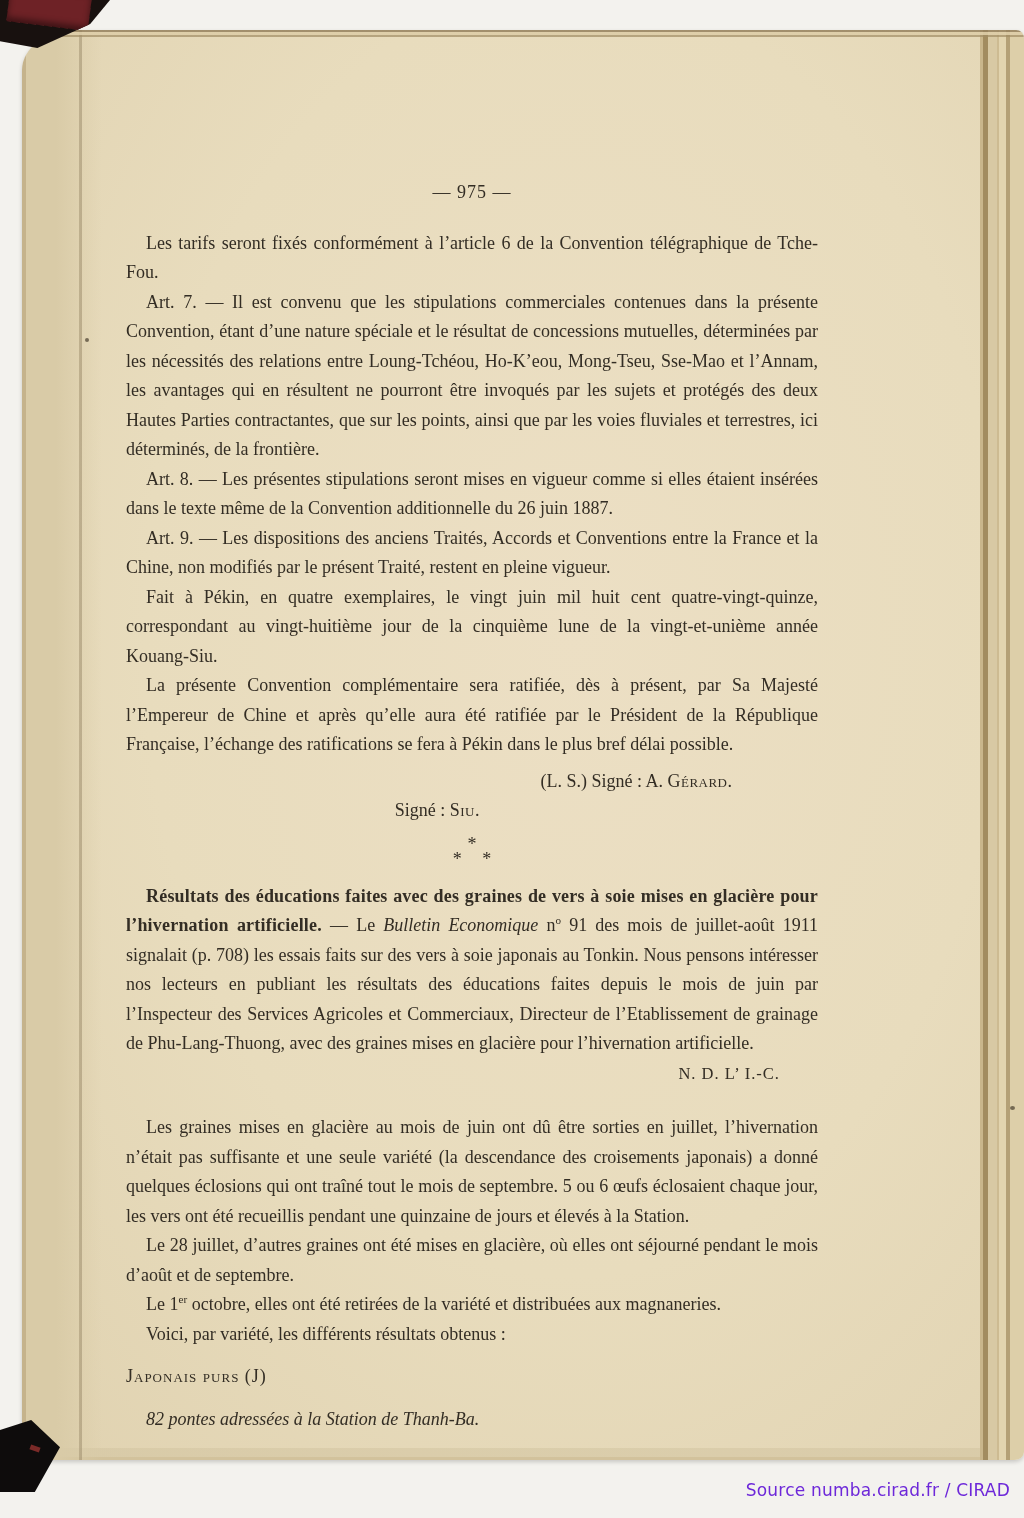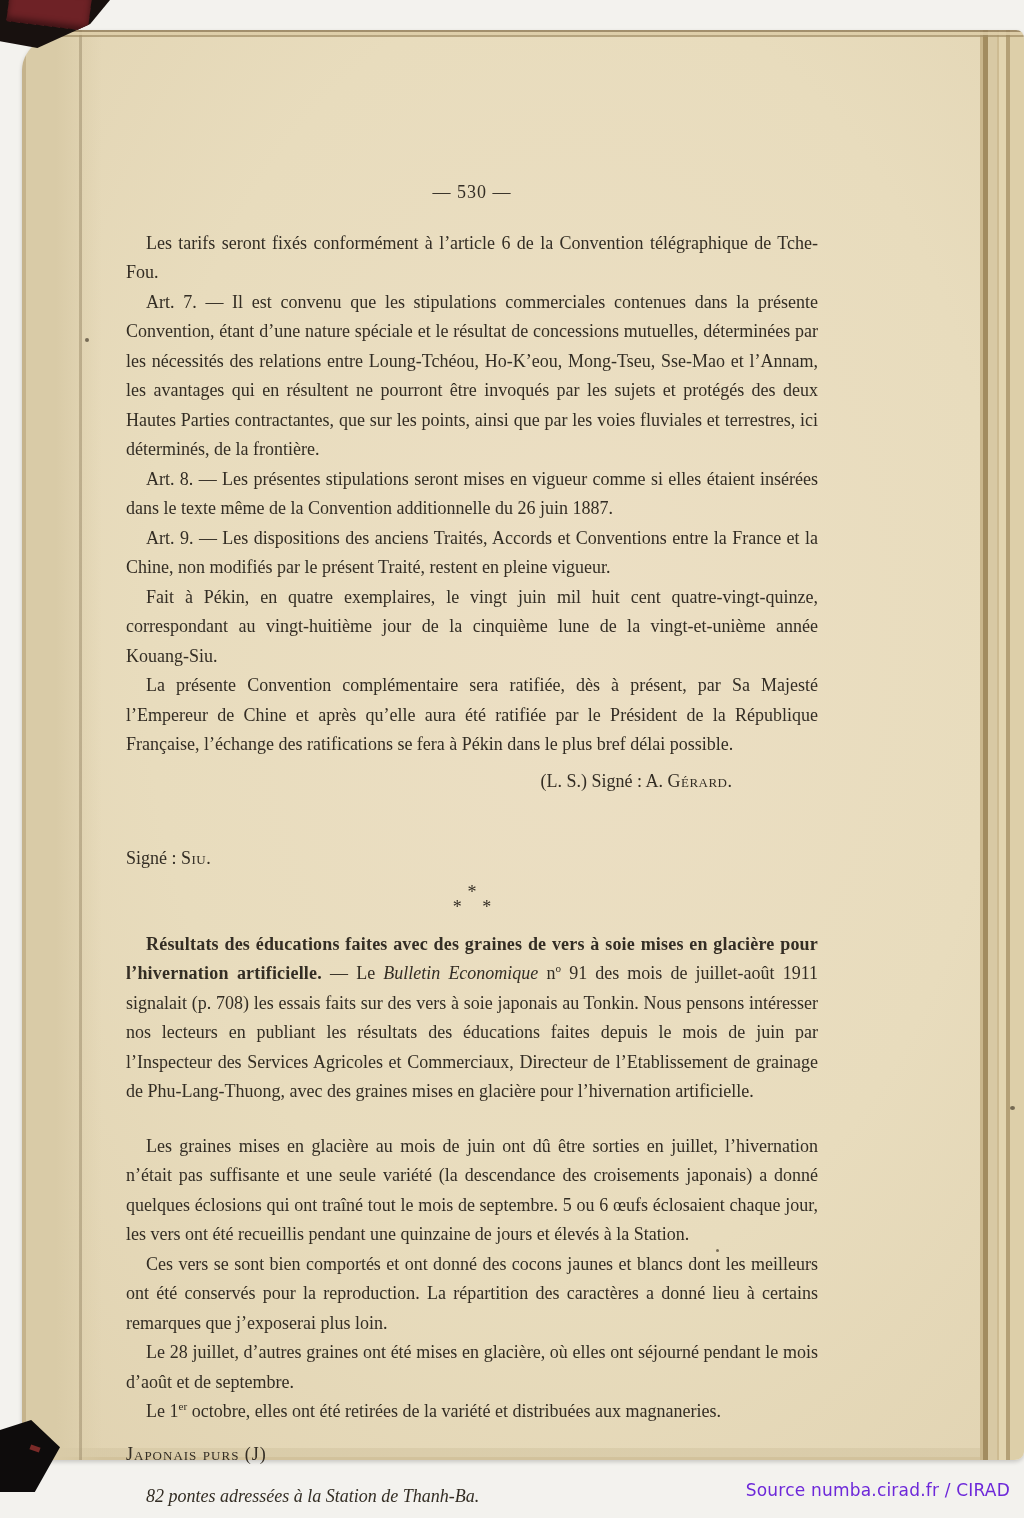--- a/index.html
+++ b/index.html
@@ -55,65 +55,66 @@
   }
   
   .content{
     position:absolute;left:104px;top:148px;width:692px;
     color:#332d24;font-size:18px;line-height:29.5px;
   }
   .pagenum{text-align:center;letter-spacing:1px;margin:0 0 21px 0;}
   p{margin:0;text-indent:20px;text-align:justify;}
   .sig-right{text-align:right;padding-right:86px;margin-top:7px;text-indent:0;}
   .sig-left{padding-left:74px;text-indent:0;text-align:left;margin-top:0;}
-  .sig-center{text-indent:0;padding-right:70px;margin-top:48px;}
+  .sig-center{text-align:center;text-indent:0;padding-right:70px;}
   .sc{font-variant:small-caps;letter-spacing:.5px;}
   .separator{text-align:center;line-height:15px;margin:11px 0 4px 0;text-indent:0;}
   .separator .row2{word-spacing:16px;}
   .lead{margin-top:15px;}
   .lead .bold{font-weight:700;letter-spacing:.2px;}
   .byline{text-align:right;padding-right:38px;text-indent:0;font-size:16.5px;letter-spacing:1px;}
   .body-first{margin-top:25px;}
   .subheading{
     text-align:left;text-indent:0;font-variant:small-caps;
     letter-spacing:1px;margin:13px 0 13px 0;
   }
   .it{font-style:italic;}
   sup,.sup{vertical-align:super;font-size:.62em;line-height:0;}
 </style>
 </head>
 <body>
 
 <div class="page">
   <div class="content">
 
-    <div class="pagenum">— 530 —</div>
+    <div class="pagenum">— 975 —</div>
 
     <p>Les tarifs seront fixés conformément à l’article 6 de la Convention télégraphique de Tche-Fou.</p>
     <p>Art. 7. — Il est convenu que les stipulations commerciales contenues dans la présente Convention, étant d’une nature spéciale et le résultat de concessions mutuelles, déterminées par les nécessités des relations entre Loung-Tchéou, Ho-K’eou, Mong-Tseu, Sse-Mao et l’Annam, les avantages qui en résultent ne pourront être invoqués par les sujets et protégés des deux Hautes Parties contractantes, que sur les points, ainsi que par les voies fluviales et terrestres, ici déterminés, de la frontière.</p>
     <p>Art. 8. — Les présentes stipulations seront mises en vigueur comme si elles étaient insérées dans le texte même de la Convention additionnelle du 26 juin 1887.</p>
     <p>Art. 9. — Les dispositions des anciens Traités, Accords et Conventions entre la France et la Chine, non modifiés par le présent Traité, restent en pleine vigueur.</p>
     <p>Fait à Pékin, en quatre exemplaires, le vingt juin mil huit cent quatre-vingt-quinze, correspondant au vingt-huitième jour de la cinquième lune de la vingt-et-unième année Kouang-Siu.</p>
     <p>La présente Convention complémentaire sera ratifiée, dès à présent, par Sa Majesté l’Empereur de Chine et après qu’elle aura été ratifiée par le Président de la République Française, l’échange des ratifications se fera à Pékin dans le plus bref délai possible.</p>
 
     <p class="sig-right"><span>(L. S.) Signé : A. </span><span class="sc">Gérard</span><span>.</span></p>
     <p class="sig-center"><span>Signé : </span><span class="sc">Siu</span><span>.</span></p>
 
     <div class="separator">
       <div class="row1">*</div>
       <div class="row2">* *</div>
     </div>
 
     <p class="lead"><span class="bold">Résultats des éducations faites avec des graines de vers à soie mises en glacière pour l’hivernation artificielle.</span><span> — Le </span><span class="it">Bulletin Economique</span><span> n</span><span class="sup">o</span><span> 91 des mois de juillet-août 1911 signalait (p. 708) les essais faits sur des vers à soie japonais au Tonkin. Nous pensons intéresser nos lecteurs en publiant les résultats des éducations faites depuis le mois de juin par l’Inspecteur des Services Agricoles et Commerciaux, Directeur de l’Etablissement de grainage de Phu-Lang-Thuong, avec des graines mises en glacière pour l’hivernation artificielle.</span></p>
 
+    <p class="byline">N. D. L’ I.-C.</p>
 
     <p class="body-first">Les graines mises en glacière au mois de juin ont dû être sorties en juillet, l’hivernation n’était pas suffisante et une seule variété (la descendance des croisements japonais) a donné quelques éclosions qui ont traîné tout le mois de septembre. 5 ou 6 œufs éclosaient chaque jour, les vers ont été recueillis pendant une quinzaine de jours et élevés à la Station.</p>
-    <p>Ces vers se sont bien comportés et ont donné des cocons jaunes et blancs dont les meilleurs ont été conservés pour la reproduction. La répartition des caractères a donné lieu à certains remarques que j’exposerai plus loin.</p>
     <p>Le 28 juillet, d’autres graines ont été mises en glacière, où elles ont séjourné pendant le mois d’août et de septembre.</p>
     <p><span>Le 1</span><span class="sup">er</span><span> octobre, elles ont été retirées de la variété et distribuées aux magnaneries.</span></p>
+    <p>Voici, par variété, les différents résultats obtenus :</p>
 
     <div class="subheading">Japonais purs (J)</div>
 
     <p class="it">82 pontes adressées à la Station de Thanh-Ba.</p>
 
   </div>
 </div>
 
 <div class="spine-corner">
   <div class="spine-red"></div>

